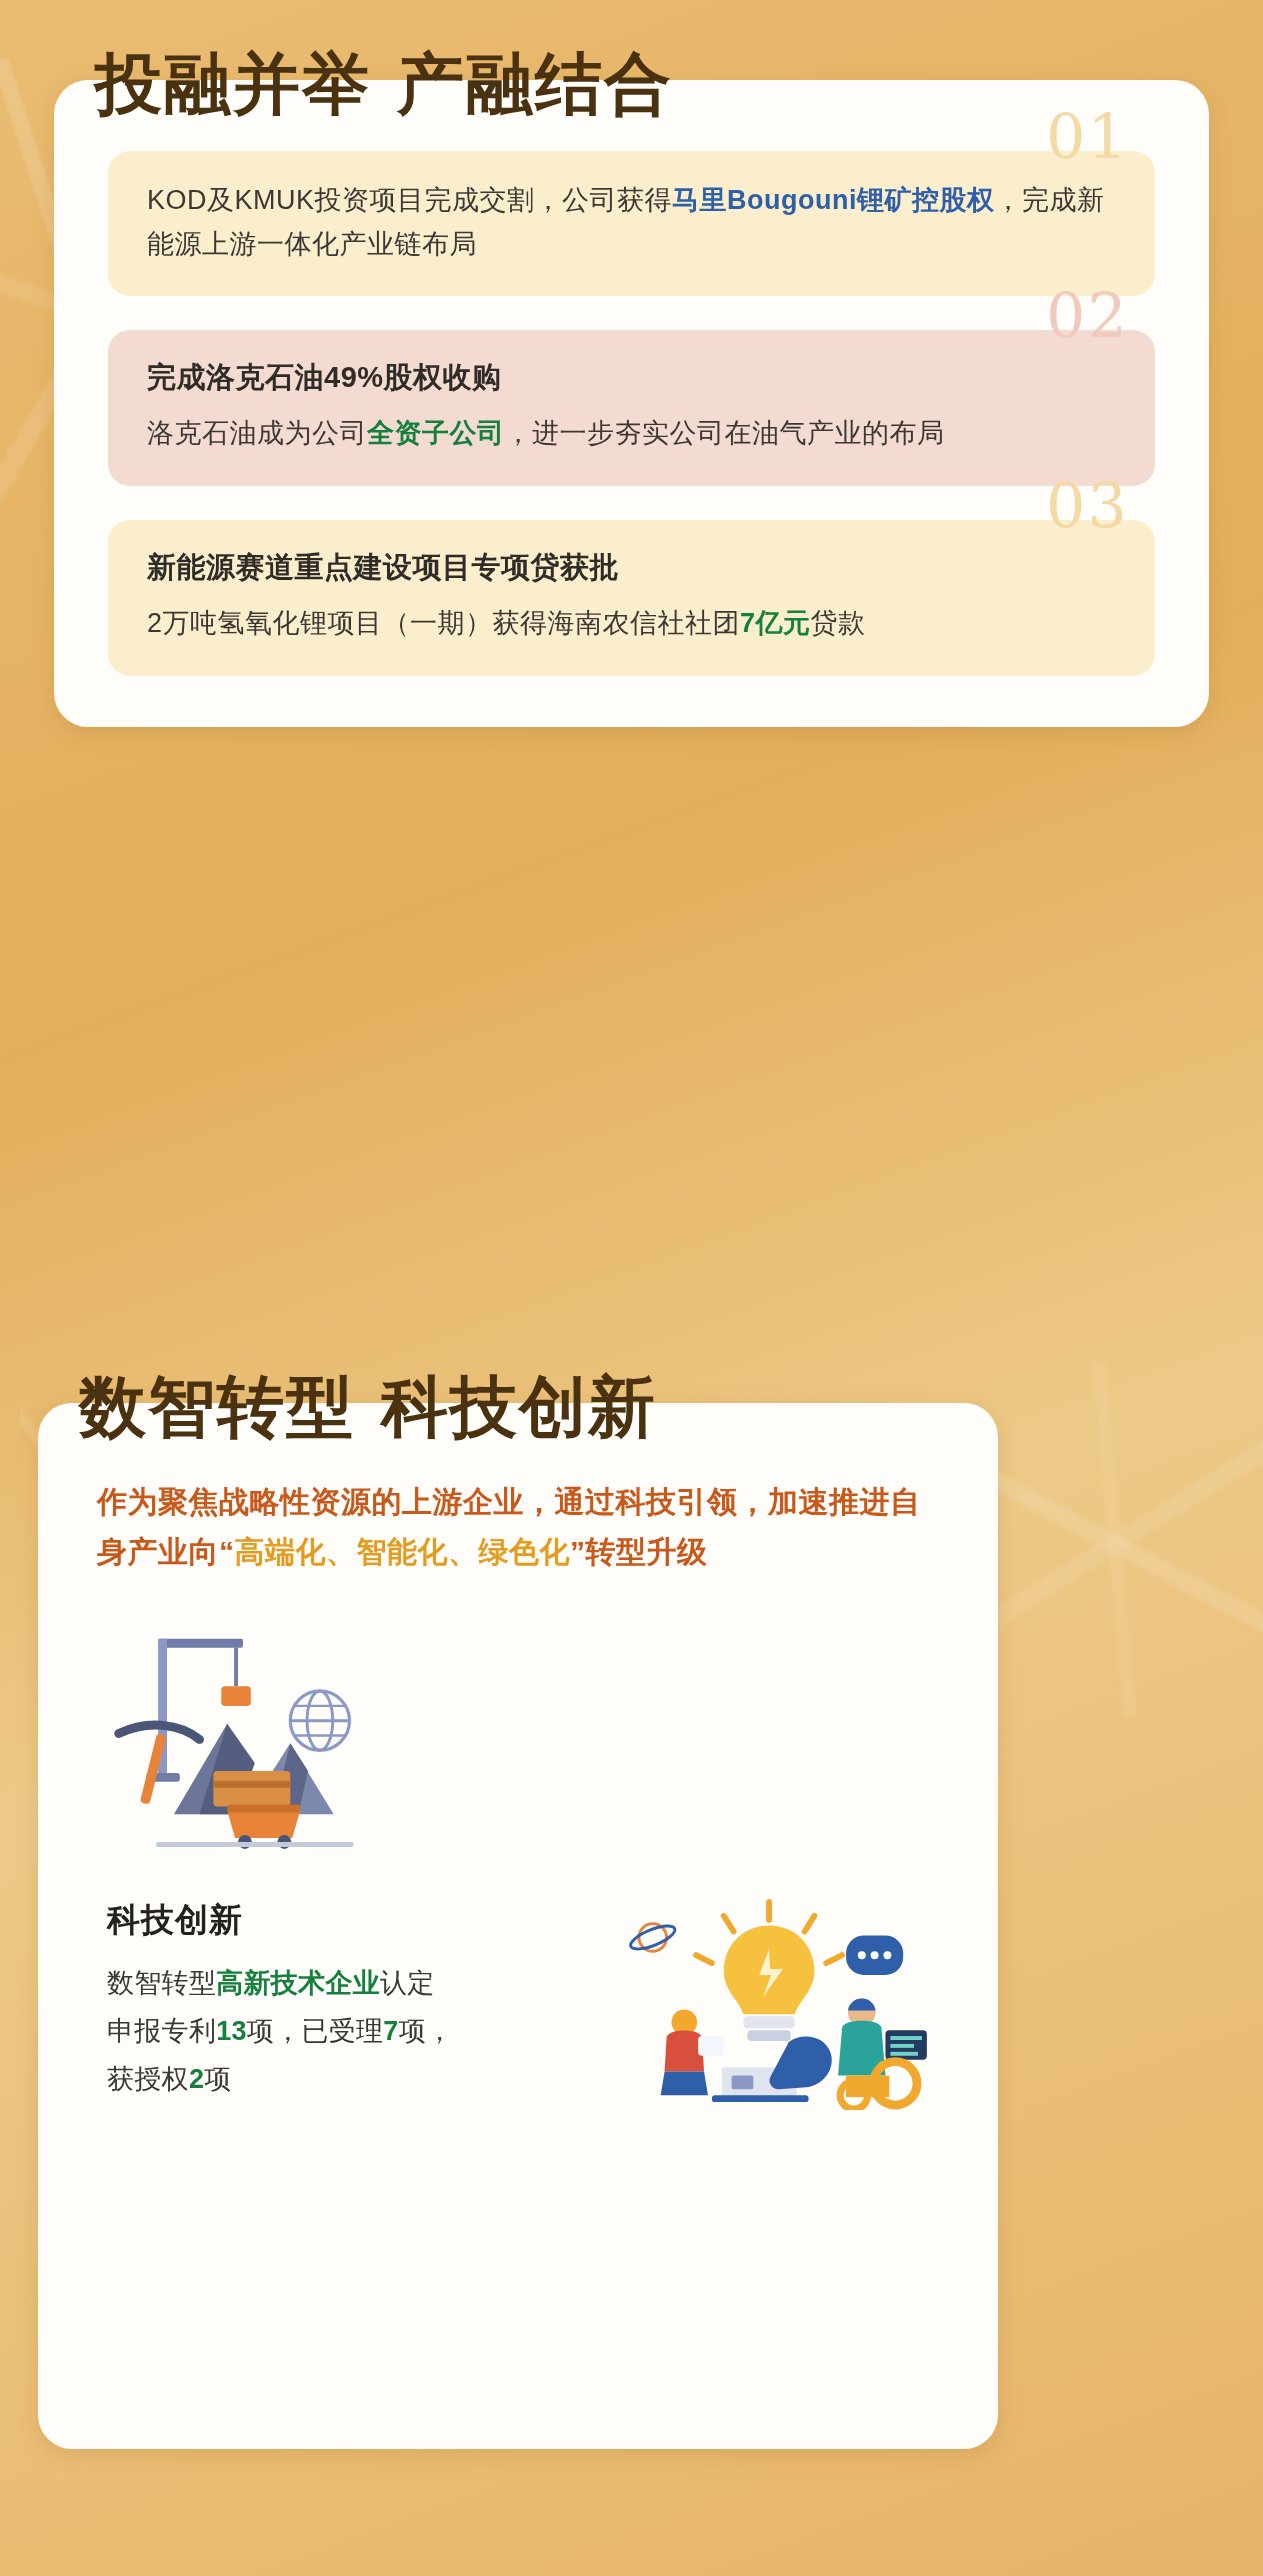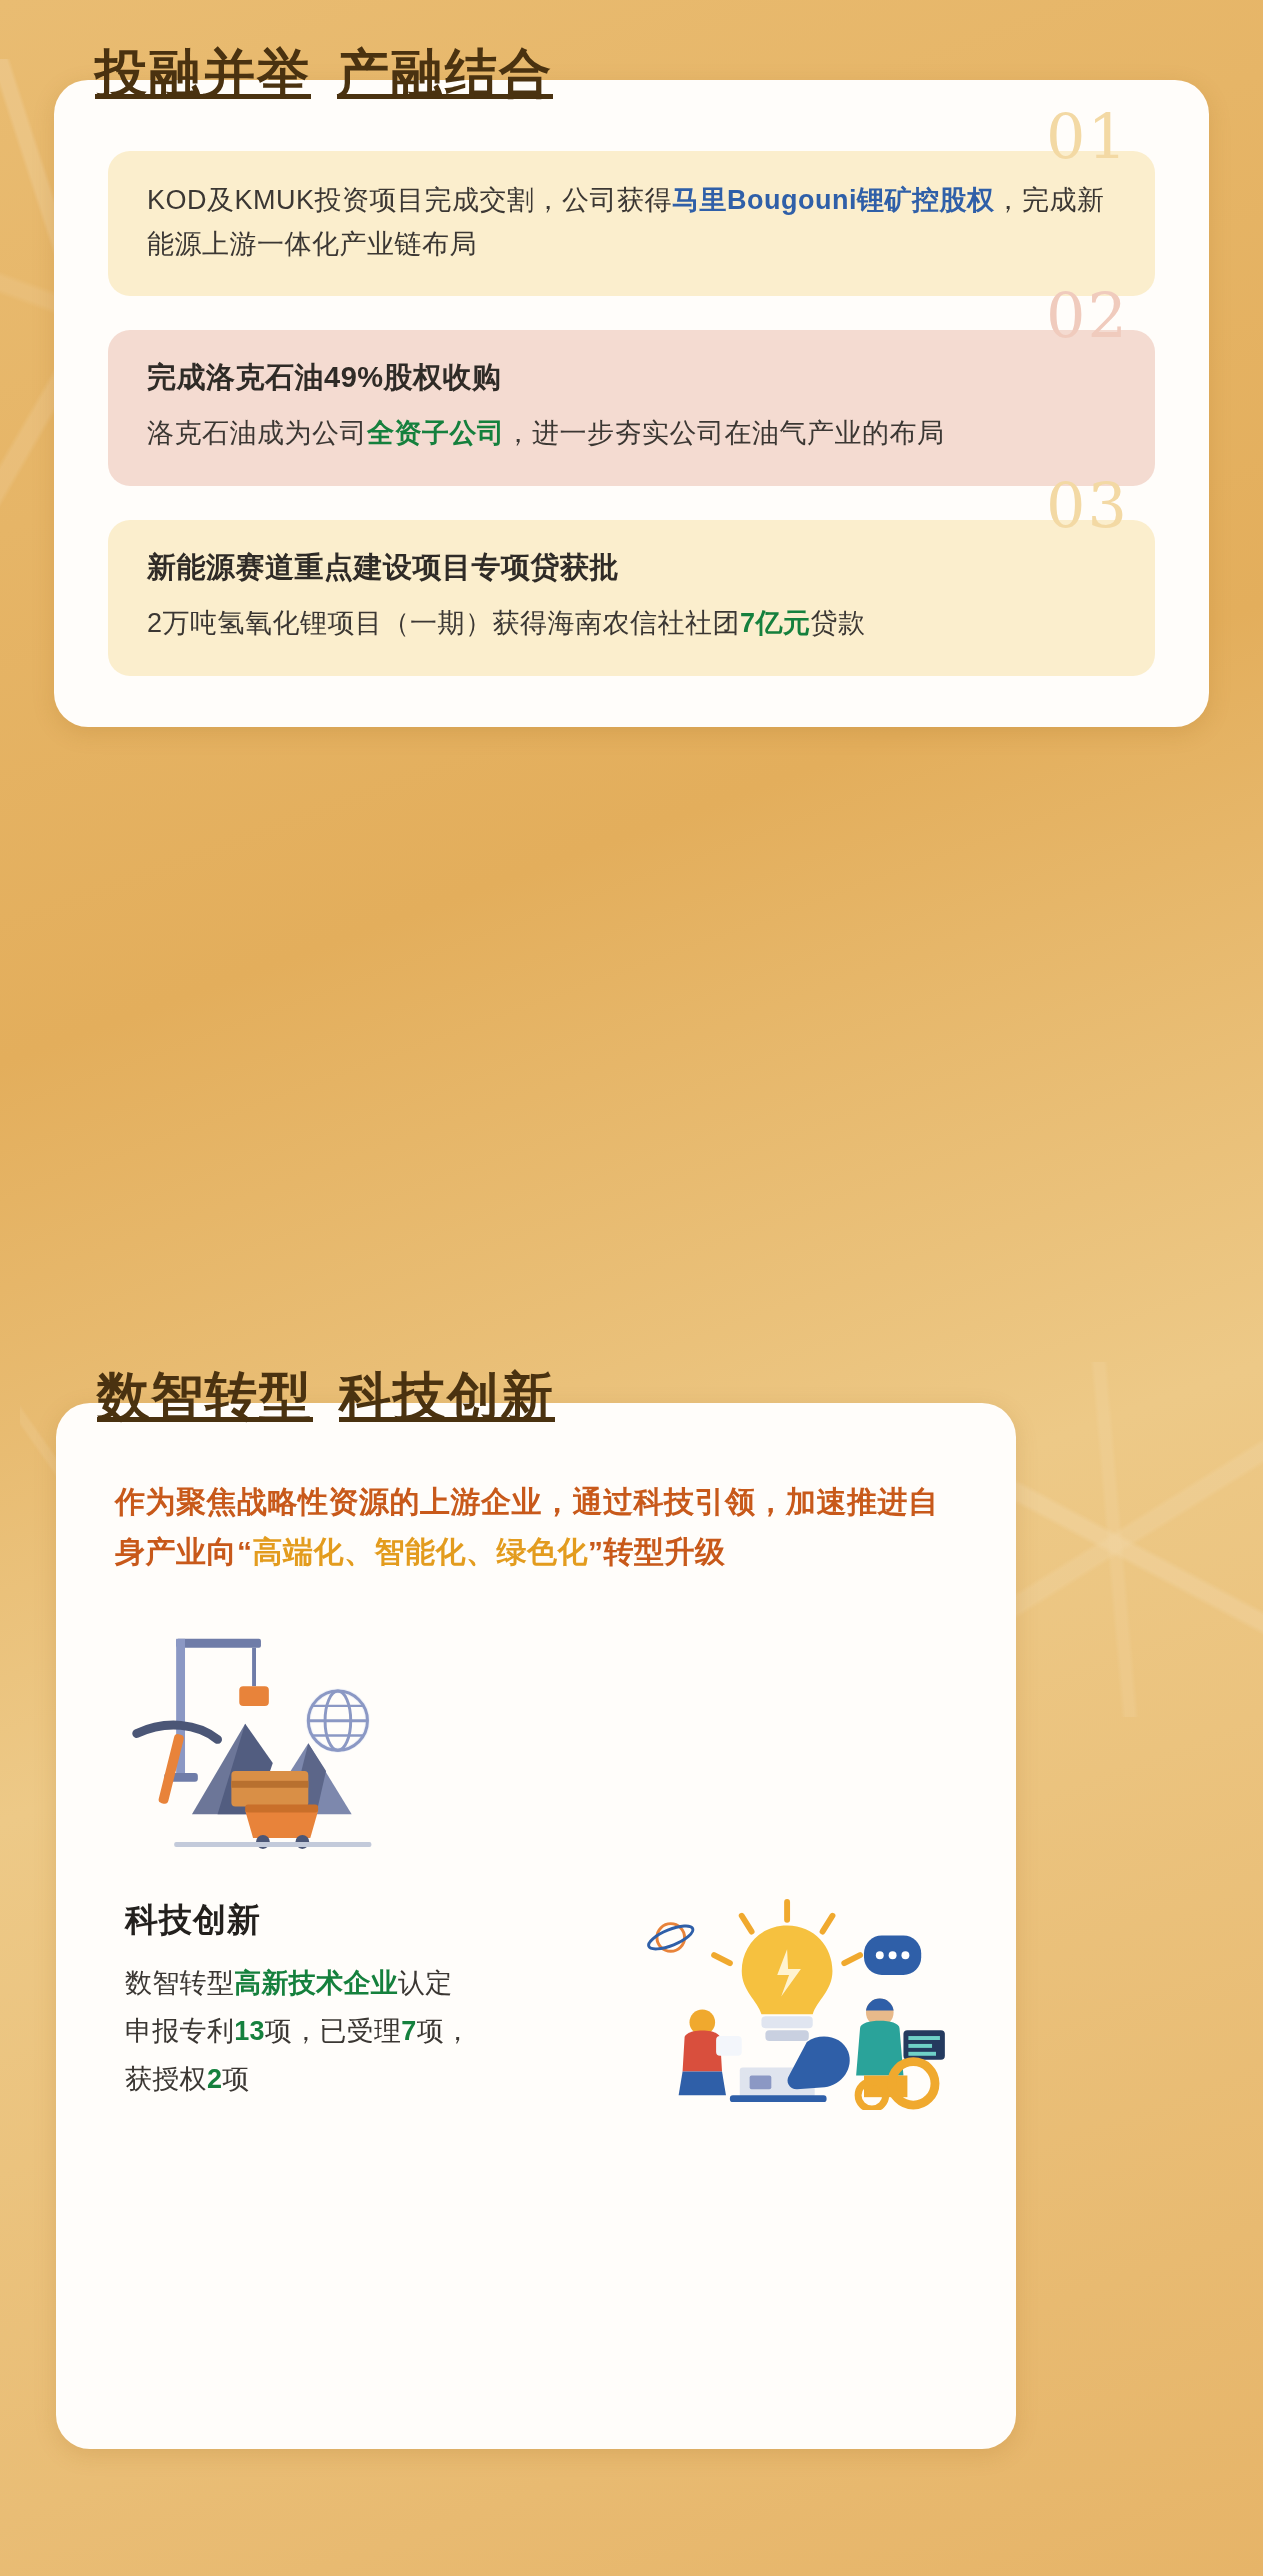--- a/index.html
+++ b/index.html
@@ -44,26 +44,25 @@
 
   
   .section {
     position: relative;
   }
   .sec-title {
     position: relative;
     display: inline-block;
     font-family: "DejaVu Serif", "Liberation Serif", serif;
     font-weight: bold;
-    font-size: 52px;
+    font-size: 67px;
     letter-spacing: 2px;
     color: #4a3210;
     padding: 0 6px 6px 6px;
     z-index: 5;
-    text-decoration: underline;
   }
   .sec-title .t2 { margin-left: 26px; }
 
   .card {
     position: relative;
     background: #fffdfa;
     border-radius: 34px;
     box-shadow: 0 6px 22px rgba(150, 95, 20, 0.18);
   }
 
@@ -102,21 +101,21 @@
   .item p {
     font-size: 27px;
     line-height: 1.62;
     color: #3b3733;
     letter-spacing: 0.5px;
   }
   .hl-red { color: #15803d; font-weight: bold; }
   .hl-blue { color: #2f5fa8; font-weight: bold; }
 
   
-  #sec2 { position: absolute; left: 56px; top: 1362px; width: 1155px; }
+  #sec2 { position: absolute; left: 38px; top: 1362px; width: 1155px; }
   #sec2 .title-wrap { position: relative; height: 71px; padding-left: 35px; }
   #sec2 .card { margin-top: -30px; width: 960px; padding: 74px 59px 59px 59px; min-height: 1046px; }
 
   .lead {
     font-size: 30px;
     font-weight: bold;
     line-height: 1.68;
     color: #c8591a;
     letter-spacing: 0.5px;
     margin-bottom: 39px;

